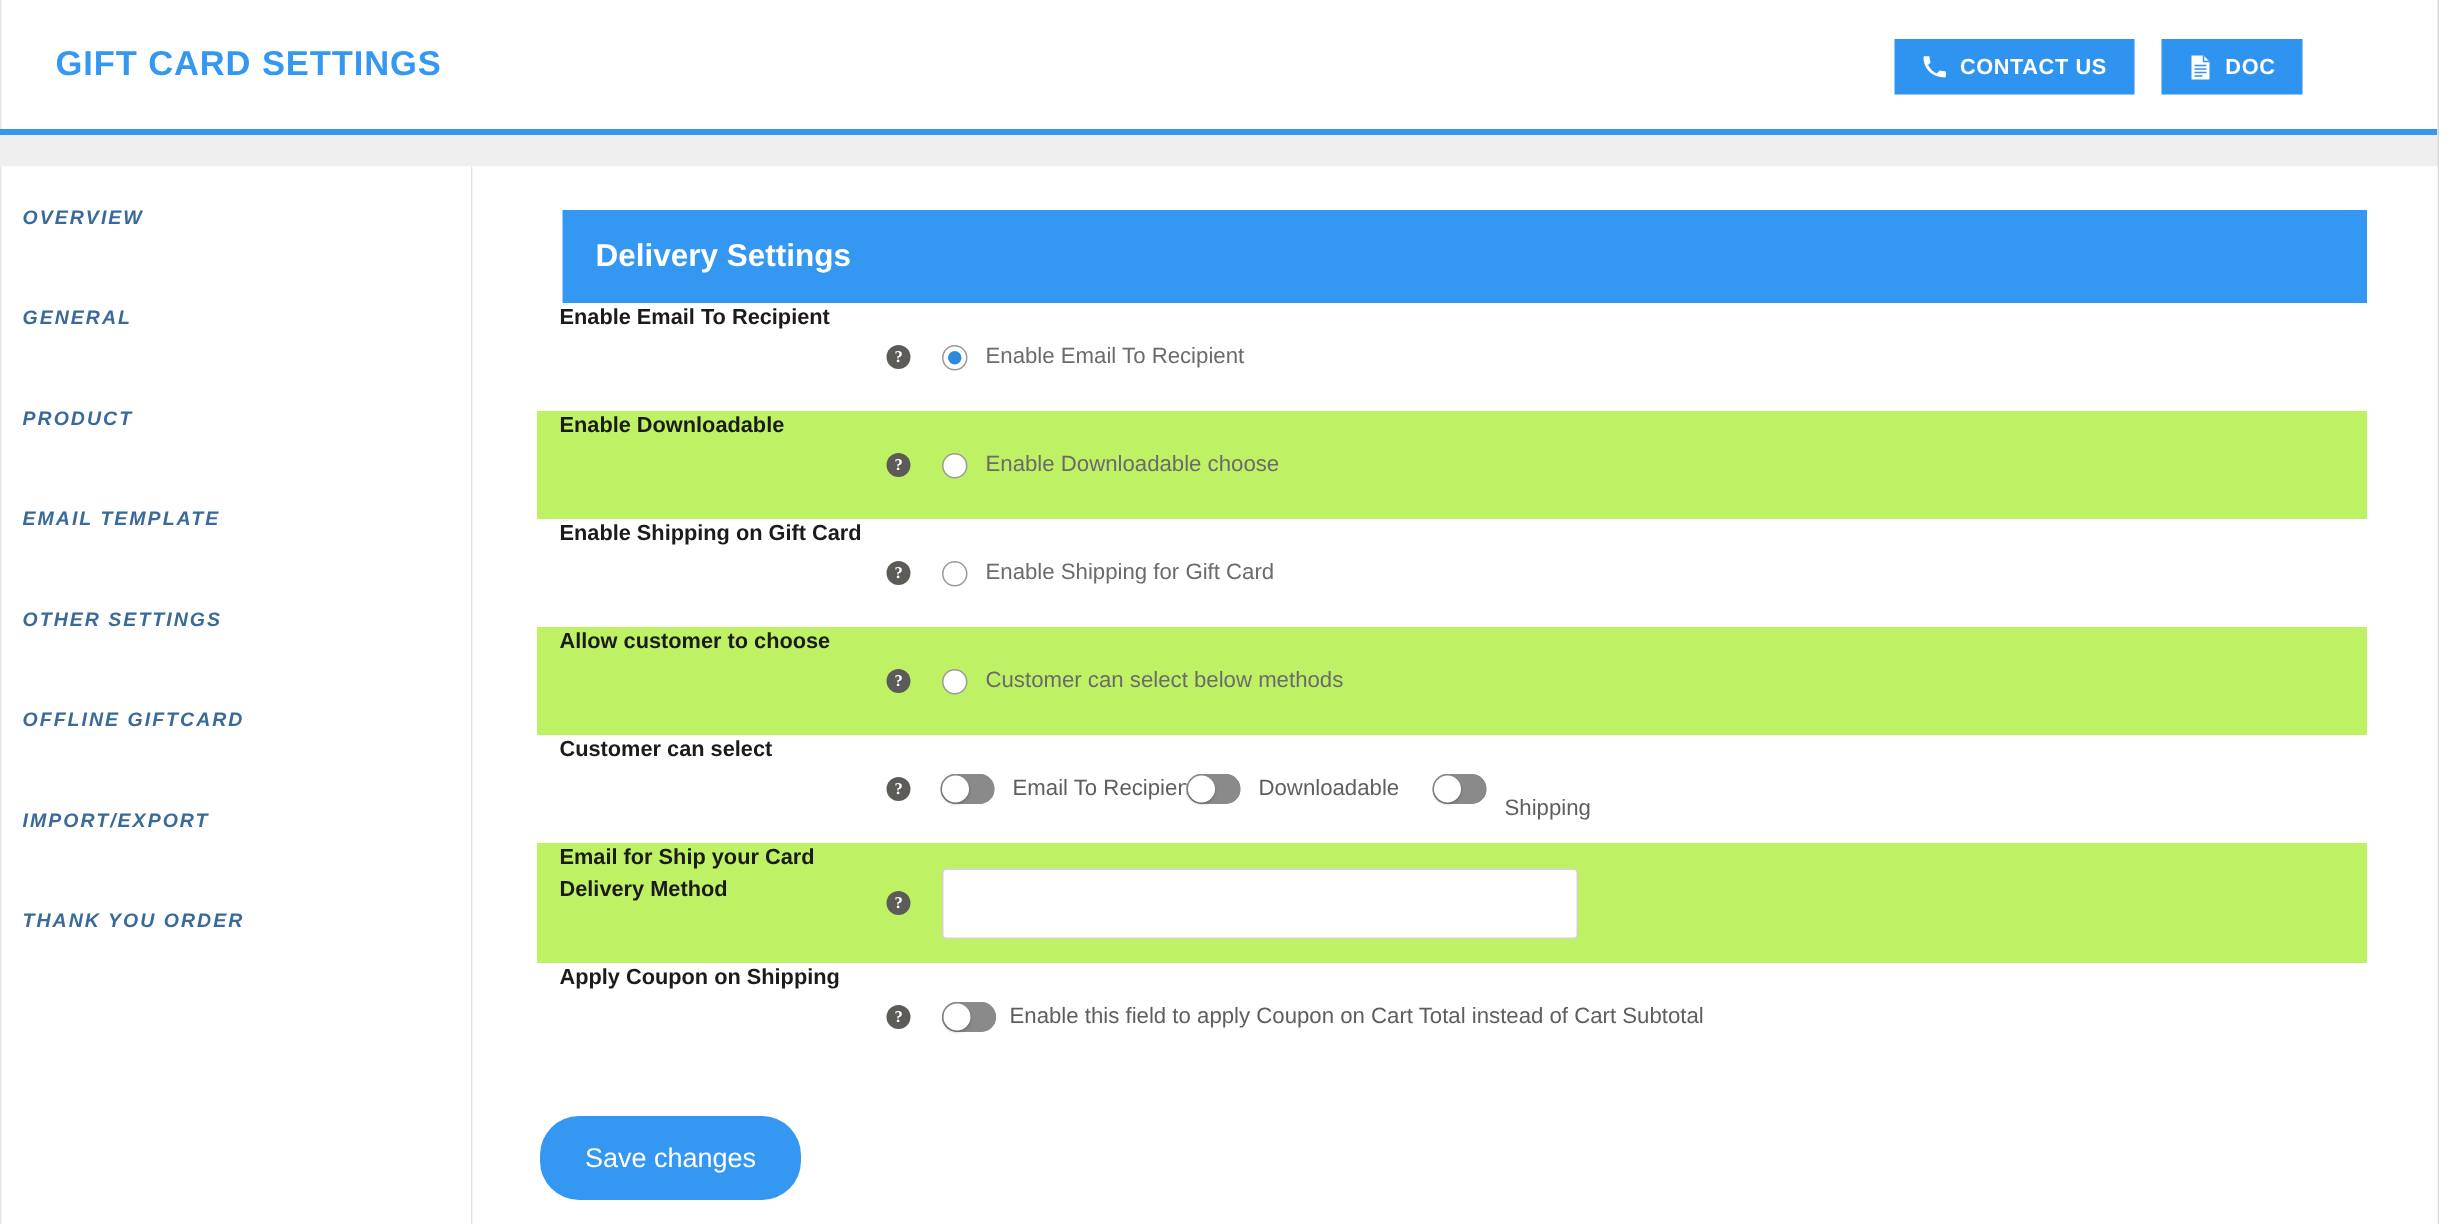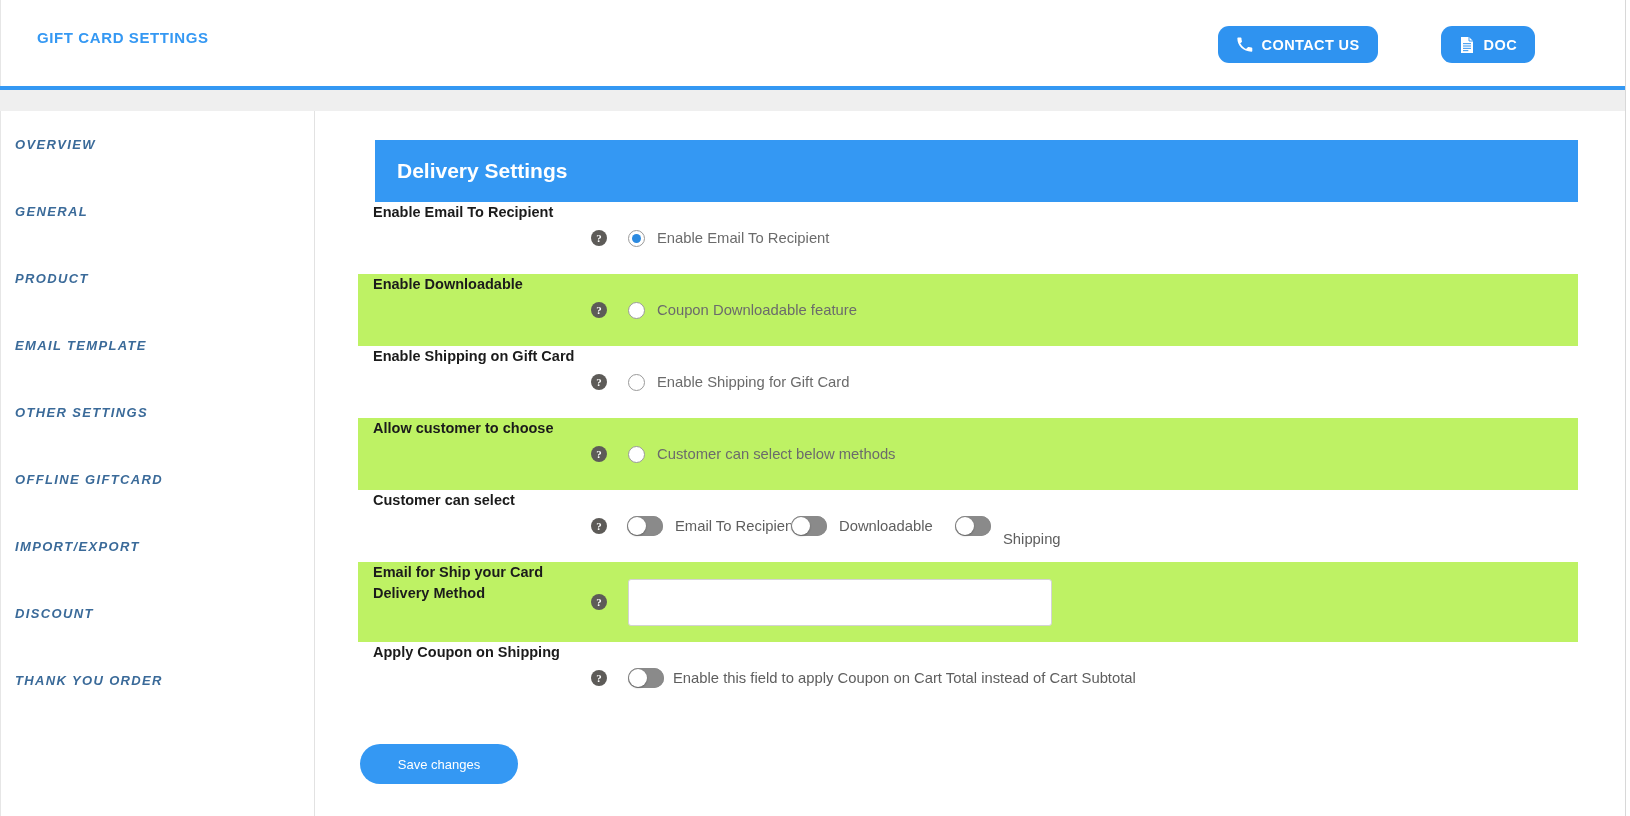--- a/index.html
+++ b/index.html
@@ -13,36 +13,35 @@
   #app { position: relative; width: 1630px; height: 816px; background: #ffffff; }
 
   
   .topbar {
     position: absolute; left: 0; top: 0; width: 1625px; height: 86px;
     background: #ffffff;
     border-left: 1px solid #e6e6e6;
   }
   .page-title {
     position: absolute; left: 36px; top: 29px;
-    font-size: 15px; font-weight: bold; letter-spacing: 0.6px;
+    font-size: 23px; font-weight: bold; letter-spacing: 0.6px;
     color: #3498f3;
   }
   .hdr-buttons {
     position: absolute; right: 90px; top: 26px;
     display: flex; align-items: center; gap: 18px;
   }
   .hdr-btn {
     display: flex; align-items: center; justify-content: center; gap: 9px;
     background: #2f93f0; color: #ffffff;
-    border: none; border-radius: 11px;
+    border: none; border-radius: 0;
     height: 37px; padding: 0 18px;
     font-size: 14.5px; font-weight: bold; letter-spacing: 0.4px;
     cursor: pointer;
     font-family: "Liberation Sans", sans-serif;
-    margin-left: 45px;
   }
   .hdr-btn svg { display: block; }
 
   .blue-rule {
     position: absolute; left: 0; top: 86px; width: 1625px; height: 4px;
     background: #3498f3;
   }
   .gray-band {
     position: absolute; left: 0; top: 90px; width: 1625px; height: 21px;
     background: #efefef;
@@ -183,22 +182,22 @@
     font-size: 14px; padding: 6px 10px; color: #333;
     font-family: "Liberation Sans", sans-serif;
     outline: none;
   }
   .row.input-row { min-height: 80px; }
 
   .save-wrap { padding: 30px 0 0 2px; }
   .save-btn {
     background: #3498f3; color: #ffffff; border: none;
     border-radius: 26px;
-    height: 40px; min-width: 158px; padding: 0 30px;
-    font-size: 13px; cursor: pointer;
+    height: 56px; min-width: 158px; padding: 0 30px;
+    font-size: 18px; cursor: pointer;
     font-family: "Liberation Sans", sans-serif;
   }
 </style>
 </head>
 <body>
 
 <div id="app">
 
   <div class="topbar">
     <div class="page-title">GIFT CARD SETTINGS</div>
@@ -251,23 +250,20 @@
     <div class="side-item">
       <span>OTHER SETTINGS</span>
     </div>
     <div class="side-item">
       <span>OFFLINE GIFTCARD</span>
     </div>
     <div class="side-item">
       <span>IMPORT/EXPORT</span>
     </div>
     <div class="side-item">
-      <span>DISCOUNT</span>
-    </div>
-    <div class="side-item">
       <span>THANK YOU ORDER</span>
     </div>
   </div>
 
   <div class="main">
     <div class="panel">
 
       <div class="panel-head">Delivery Settings</div>
 
       <div class="row">
@@ -280,21 +276,21 @@
           </label>
         </div>
       </div>
 
       <div class="row alt">
         <div class="row-label">Enable Downloadable</div>
         <div class="row-ctrl">
           <span class="help">?</span>
           <label class="radio-wrap">
             <span class="radio"></span>
-            <span class="radio-text">Coupon Downloadable feature</span>
+            <span class="radio-text">Enable Downloadable choose</span>
           </label>
         </div>
       </div>
 
       <div class="row">
         <div class="row-label">Enable Shipping on Gift Card</div>
         <div class="row-ctrl">
           <span class="help">?</span>
           <label class="radio-wrap">
             <span class="radio"></span>

